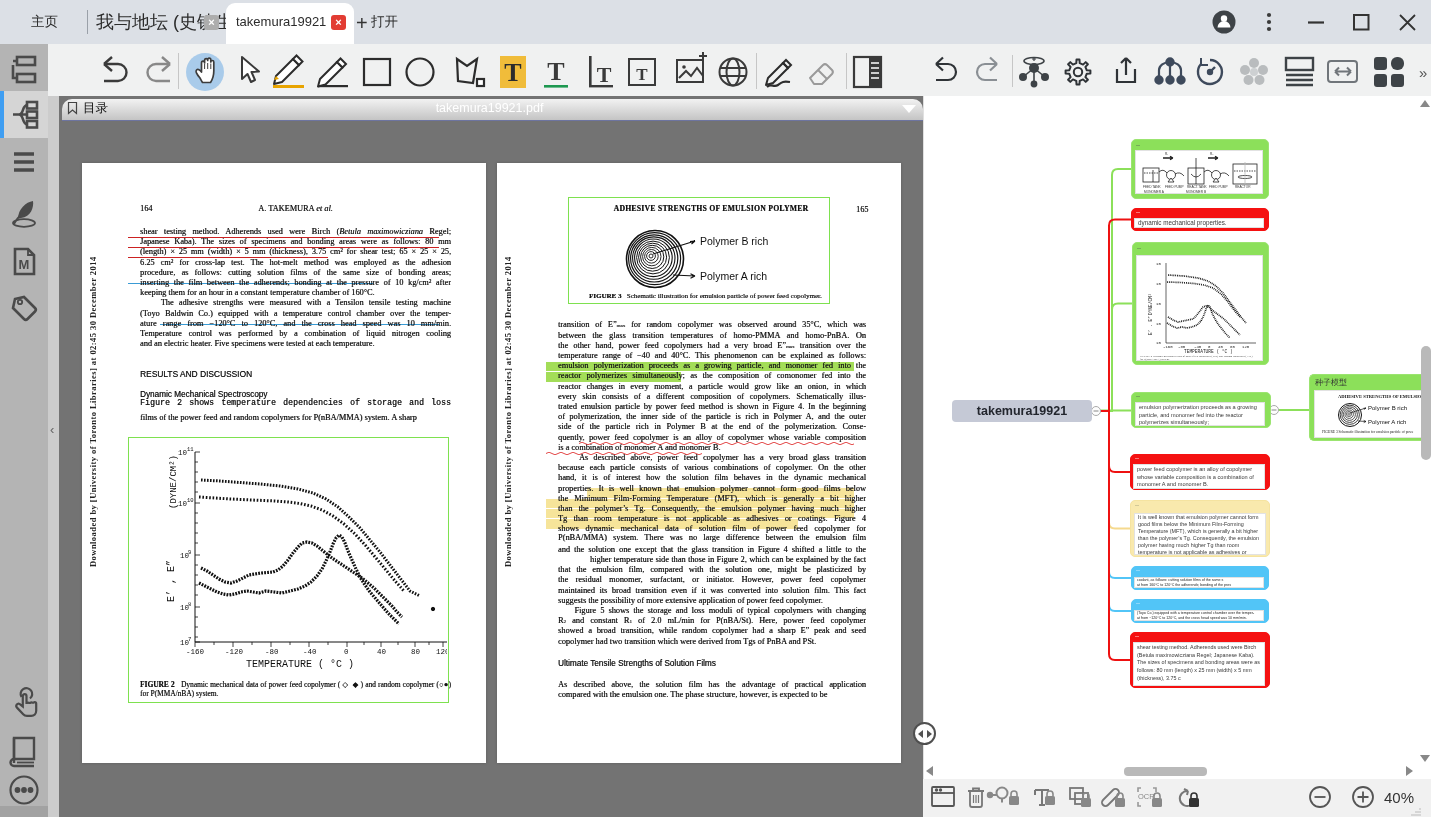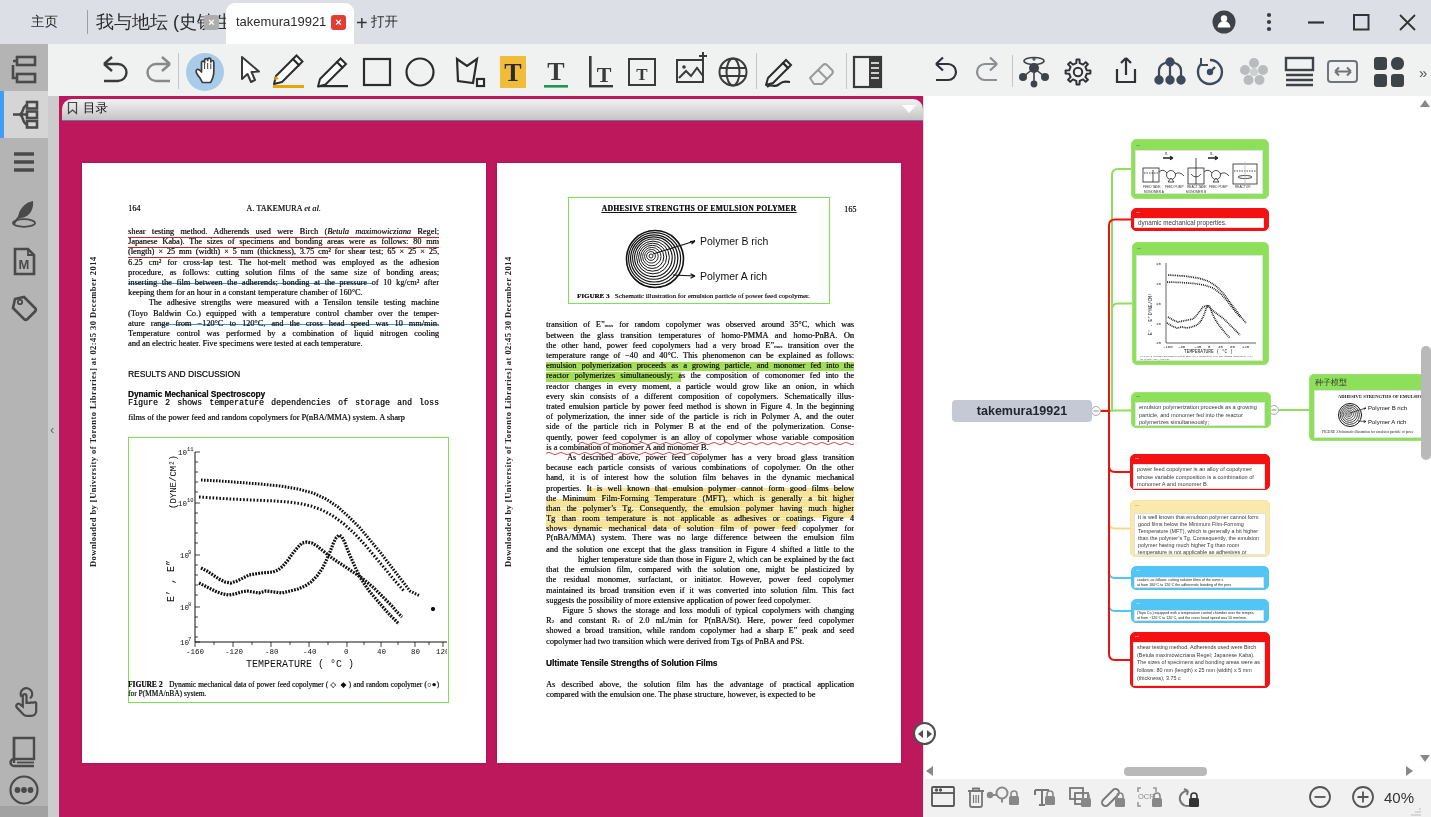--- a/index.html
+++ b/index.html
@@ -16,24 +16,24 @@
 .closebox { width:15px; height:15px; border-radius:3px; color:#fff; font-size:11px; text-align:center; line-height:14px; font-weight:bold; }
 
 
 #toolbar { left:0; top:44px; width:1431px; height:52px; background:#f0f1f1; }
 
 
 #sidebar { left:0; top:44px; width:48px; height:773px; background:#b4b4b4; }
 #sidestrip { left:48px; top:96px; width:11px; height:721px; background:#cccccc; }
 
 
-#pdfarea { left:59px; top:96px; width:864px; height:721px; background:#be185d; }
+#pdfarea { left:59px; top:96px; width:864px; height:721px; background:#737373; }
 #mulu { left:3px; top:3px; width:861px; height:22px; background:linear-gradient(#f2f2f2,#c4c4c4); border-bottom:1.5px solid #6d74a0; border-radius:10px 10px 0 0; }
 .page { background:#fff; box-shadow:0 0 3px rgba(0,0,0,0.18); }
-.pl { position:absolute; font-family:"Liberation Serif", serif; color:#131313; font-size:8.3px; line-height:10.2px; height:10.2px; text-align:justify; text-align-last:justify; overflow:hidden; text-shadow:0.3px 0 0 rgba(20,20,20,0.75); }
+.pl { position:absolute; font-family:"Liberation Serif", serif; color:#131313; font-size:8.3px; line-height:10.2px; height:10.2px; text-align:justify; text-align-last:justify; overflow:hidden; text-shadow:0.3px 0 0 rgba(20,20,20,0.75);margin-left:12px; }
 .pll { text-align-last:left; }
 .p1 { left:46px; width:311px; }
 .p2 { left:49px; width:308px; }
 .vtxt { position:absolute; font-family:"Liberation Serif", serif; font-size:8.5px; font-weight:bold; letter-spacing:0.45px; color:#222; transform:rotate(-90deg); transform-origin:0 0; white-space:nowrap; }
 .hl { position:absolute; height:9.6px; }
 .ann { position:absolute; }
 
 
 #mindmap { left:923px; top:96px; width:508px; height:721px; background:#fff; border-left:1px solid #e0e0e0; }
 .node { position:absolute; border-radius:5px; }
@@ -296,20 +296,21 @@
   <div class="abs" style="left:50px; top:422px; width:10px; height:18px; color:#666; font-size:13px;">‹</div>
 
   <div class="abs" id="pdfarea">
     <div class="abs" id="mulu"></div>
     <div class="abs" style="left:8px; top:5px; width:11px; height:14px;">
         <svg width="11" height="14">
           <path d="M1.5 1.5 h8 v11 l-4 -3.5 l-4 3.5 z" fill="none" stroke="#444" stroke-width="1.2"></path>
         </svg>
       </div>
     <div class="abs" style="left:24px; top:4px; font-size:12.5px; color:#111;">目录</div>
+    <div class="abs" style="left:0; top:5px; width:861px; text-align:center; font-size:12.5px; color:#fff;">takemura19921.pdf</div>
     <div class="abs" style="left:843px; top:9px; width:0; height:0; border-left:7px solid transparent; border-right:7px solid transparent; border-top:8px solid #fff;"></div>
     <div class="abs page" id="page1" style="left:23px; top:67px; width:404px; height:600px;">
       <div class="vtxt" style="left:6px; top:404px;">Downloaded by [University of Toronto Libraries] at 02:45 30 December 2014</div>
       <div class="pl p1 pll" style="top:41px;">164</div>
       <div class="pl" style="left:46px; width:311px; top:41px; text-align:center; text-align-last:center;">A. TAKEMURA <i>et al.</i></div>
 
       <div class="ann" style="left:46px; top:73.5px; width:311px; height:1.3px; background:#cc2222;"></div>
       <div class="ann" style="left:46px; top:83.7px; width:311px; height:1.3px; background:#cc2222;"></div>
       <div class="ann" style="left:46px; top:93.9px; width:200px; height:1.3px; background:#cc2222;"></div>
       <div class="ann" style="left:46px; top:119.7px; width:245px; height:1.4px; background:#3a9bd5;"></div>
@@ -320,21 +321,21 @@
       <div class="pl p1" style="top:94.6px;">6.25 cm² for cross-lap test. The hot-melt method was employed as the adhesion</div>
       <div class="pl p1" style="top:104.8px;">procedure, as follows: cutting solution films of the same size of bonding areas;</div>
       <div class="pl p1" style="top:115px;">inserting the film between the adherends; bonding at the pressure of 10 kg/cm² after</div>
       <div class="pl p1 pll" style="top:125.2px;">keeping them for an hour in a constant temperature chamber of 160°C.</div>
       <div class="pl p1" style="top:135.4px;">&nbsp;&nbsp;&nbsp;&nbsp;The adhesive strengths were measured with a Tensilon tensile testing machine</div>
       <div class="pl p1" style="top:145.6px;">(Toyo Baldwin Co.) equipped with a temperature control chamber over the temper-</div>
       <div class="pl p1" style="top:155.8px;">ature range from −120°C to 120°C, and the cross head speed was 10 mm/min.</div>
       <div class="pl p1" style="top:166px;">Temperature control was performed by a combination of liquid nitrogen cooling</div>
       <div class="pl p1 pll" style="top:176.2px;">and an electric heater. Five specimens were tested at each temperature.</div>
       <div class="pl p1 pll" style="top:206px; font-family:'Liberation Sans',sans-serif; font-weight:normal; font-size:8.4px;">RESULTS AND DISCUSSION</div>
-      <div class="pl p1 pll" style="top:227px; font-family:'Liberation Sans',sans-serif; font-weight:bold; font-size:8.2px;">Dynamic Mechanical Spectroscopy</div>
+      <div class="pl p1 pll" style="top:227px; font-family:'Liberation Sans',sans-serif; font-weight:normal; font-size:8.2px;">Dynamic Mechanical Spectroscopy</div>
       <div class="pl p1" style="top:235px;font-family:Liberation Mono, monospace;">Figure 2 shows temperature dependencies of storage and loss moduli of emulsion</div>
       <div class="pl p1 pll" style="top:249.7px;">films of the power feed and random copolymers for P(nBA/MMA) system. A sharp</div>
 
       <div class="ann" style="left:46px; top:274px; width:321px; height:266px; border:1.6px solid #7ee14f;"></div>
       <div class="ann" style="left:48px; top:276px; width:317px; height:240px;">
         <svg width="317" height="240" viewBox="0 0 317 240">
           <g stroke="#111" stroke-width="1" fill="none">
             <path d="M65 13 v190 M65 216 m0 0"></path>
             <path d="M65 216 h315" transform="translate(0,-13)"></path>
           </g>
@@ -382,21 +383,21 @@
             <circle cx="303" cy="170" r="1.7" fill="#111"></circle>
           </g>
         </svg>
       </div>
       <div class="pl p1" style="top:517px; font-size:7.4px; line-height:9px; height:18px; text-align-last:left;"><b>FIGURE 2</b>&nbsp;&nbsp;&nbsp;Dynamic mechanical data of power feed copolymer ( ◇&nbsp;&nbsp;◆ ) and random copolymer (○●) for P(MMA/nBA) system.</div>
     </div>
     <div class="abs page" id="page2" style="left:438px; top:67px; width:404px; height:600px;">
       <div class="vtxt" style="left:6px; top:404px;">Downloaded by [University of Toronto Libraries] at 02:45 30 December 2014</div>
 
       <div class="ann" style="left:71px; top:34px; width:262px; height:107px; border:1.6px solid #7ee14f;"></div>
-      <div class="pl" style="left:85px; top:41px; width:234px; text-align:center; text-align-last:center; font-size:7.6px; font-weight:bold; letter-spacing:0.3px;text-decoration:underline;">ADHESIVE STRENGTHS OF EMULSION POLYMER</div>
+      <div class="pl" style="left:85px; top:41px; width:234px; text-align:center; text-align-last:center; font-size:7.6px; font-weight:bold; letter-spacing:0.3px;">ADHESIVE STRENGTHS OF EMULSION POLYMER</div>
       <div class="pl pll" style="left:347px; top:42px; width:30px;">165</div>
       <div class="ann" style="left:100px; top:52px; width:230px; height:78px;">
         <svg width="230" height="78" viewBox="0 0 230 78">
           <g stroke="#111" fill="none">
             <circle cx="58" cy="44" r="28.5" stroke-width="1.6"></circle>
             <circle cx="57.6" cy="43.7" r="26" stroke-width="1.2"></circle>
             <circle cx="57.2" cy="43.4" r="23.6" stroke-width="1.2"></circle>
             <circle cx="56.8" cy="43.1" r="21.2" stroke-width="1.1"></circle>
             <circle cx="56.4" cy="42.8" r="18.8" stroke-width="1.1"></circle>
             <circle cx="56" cy="42.5" r="16.4" stroke-width="1"></circle>
@@ -447,21 +448,21 @@
       <div class="pl p2" style="top:381.8px;">and the solution one except that the glass transition in Figure 4 shifted a little to the</div>
       <div class="pl p2" style="top:392px;padding-left:32px;">higher temperature side than those in Figure 2, which can be explained by the fact</div>
       <div class="pl p2" style="top:402.2px;">that the emulsion film, compared with the solution one, might be plasticized by</div>
       <div class="pl p2" style="top:412.4px;">the residual monomer, surfactant, or initiator. However, power feed copolymer</div>
       <div class="pl p2" style="top:422.6px;">maintained its broad transition even if it was converted into solution film. This fact</div>
       <div class="pl p2 pll" style="top:432.8px;">suggests the possibility of more extensive application of power feed copolymer.</div>
       <div class="pl p2" style="top:443px;">&nbsp;&nbsp;&nbsp;&nbsp;Figure 5 shows the storage and loss moduli of typical copolymers with changing</div>
       <div class="pl p2" style="top:453.2px;">R<span style="font-size:5px;">2</span> and constant R<span style="font-size:5px;">1</span> of 2.0 mL/min for P(nBA/St). Here, power feed copolymer</div>
       <div class="pl p2" style="top:463.4px;">showed a broad transition, while random copolymer had a sharp E” peak and seed</div>
       <div class="pl p2 pll" style="top:473.6px;">copolymer had two transition which were derived from Tgs of PnBA and PSt.</div>
-      <div class="pl p2 pll" style="top:496px; font-family:'Liberation Sans',sans-serif; font-weight:bold; font-size:8.2px;">Ultimate Tensile Strengths of Solution Films</div>
+      <div class="pl p2 pll" style="top:496px; font-family:'Liberation Sans',sans-serif; font-weight:normal; font-size:8.2px;">Ultimate Tensile Strengths of Solution Films</div>
       <div class="pl p2" style="top:517px;">As described above, the solution film has the advantage of practical application</div>
       <div class="pl p2 pll" style="top:527.2px;">compared with the emulsion one. The phase structure, however, is expected to be</div>
 
       <div class="ann" style="left:82px; top:278.6px; width:275px; height:3px;">
           <svg width="275" height="3">
             <path d="M0 1.5 q3 -2.6 6 0 t6 0 t6 0 t6 0 t6 0 t6 0 t6 0 t6 0 t6 0 t6 0 t6 0 t6 0 t6 0 t6 0 t6 0 t6 0 t6 0 t6 0 t6 0 t6 0 t6 0 t6 0 t6 0 t6 0 t6 0 t6 0 t6 0 t6 0 t6 0 t6 0 t6 0 t6 0 t6 0 t6 0 t6 0 t6 0 t6 0 t6 0 t6 0 t6 0 t6 0 t6 0 t6 0 t6 0 t6 0 t6 0" stroke="#e03131" stroke-width="0.9" fill="none"></path>
           </svg>
         </div>
       <div class="ann" style="left:49px; top:288.8px; width:156px; height:3px;">
           <svg width="156" height="3">

